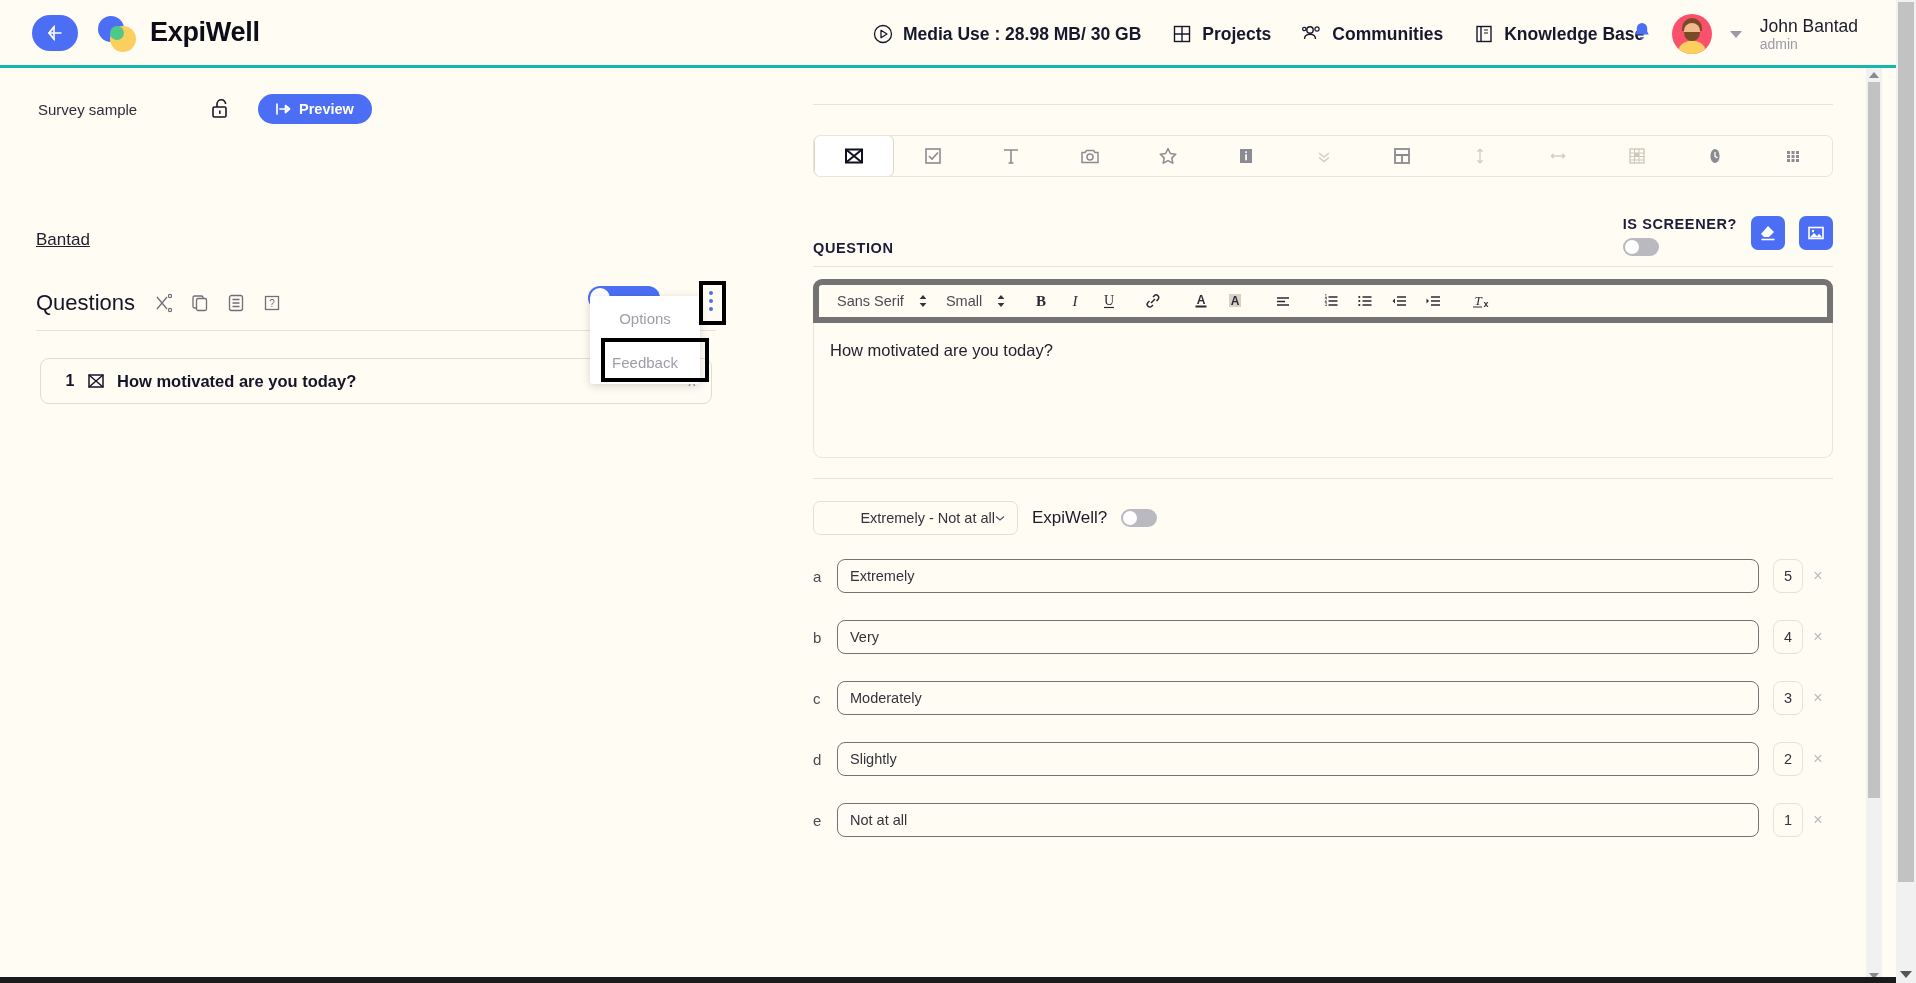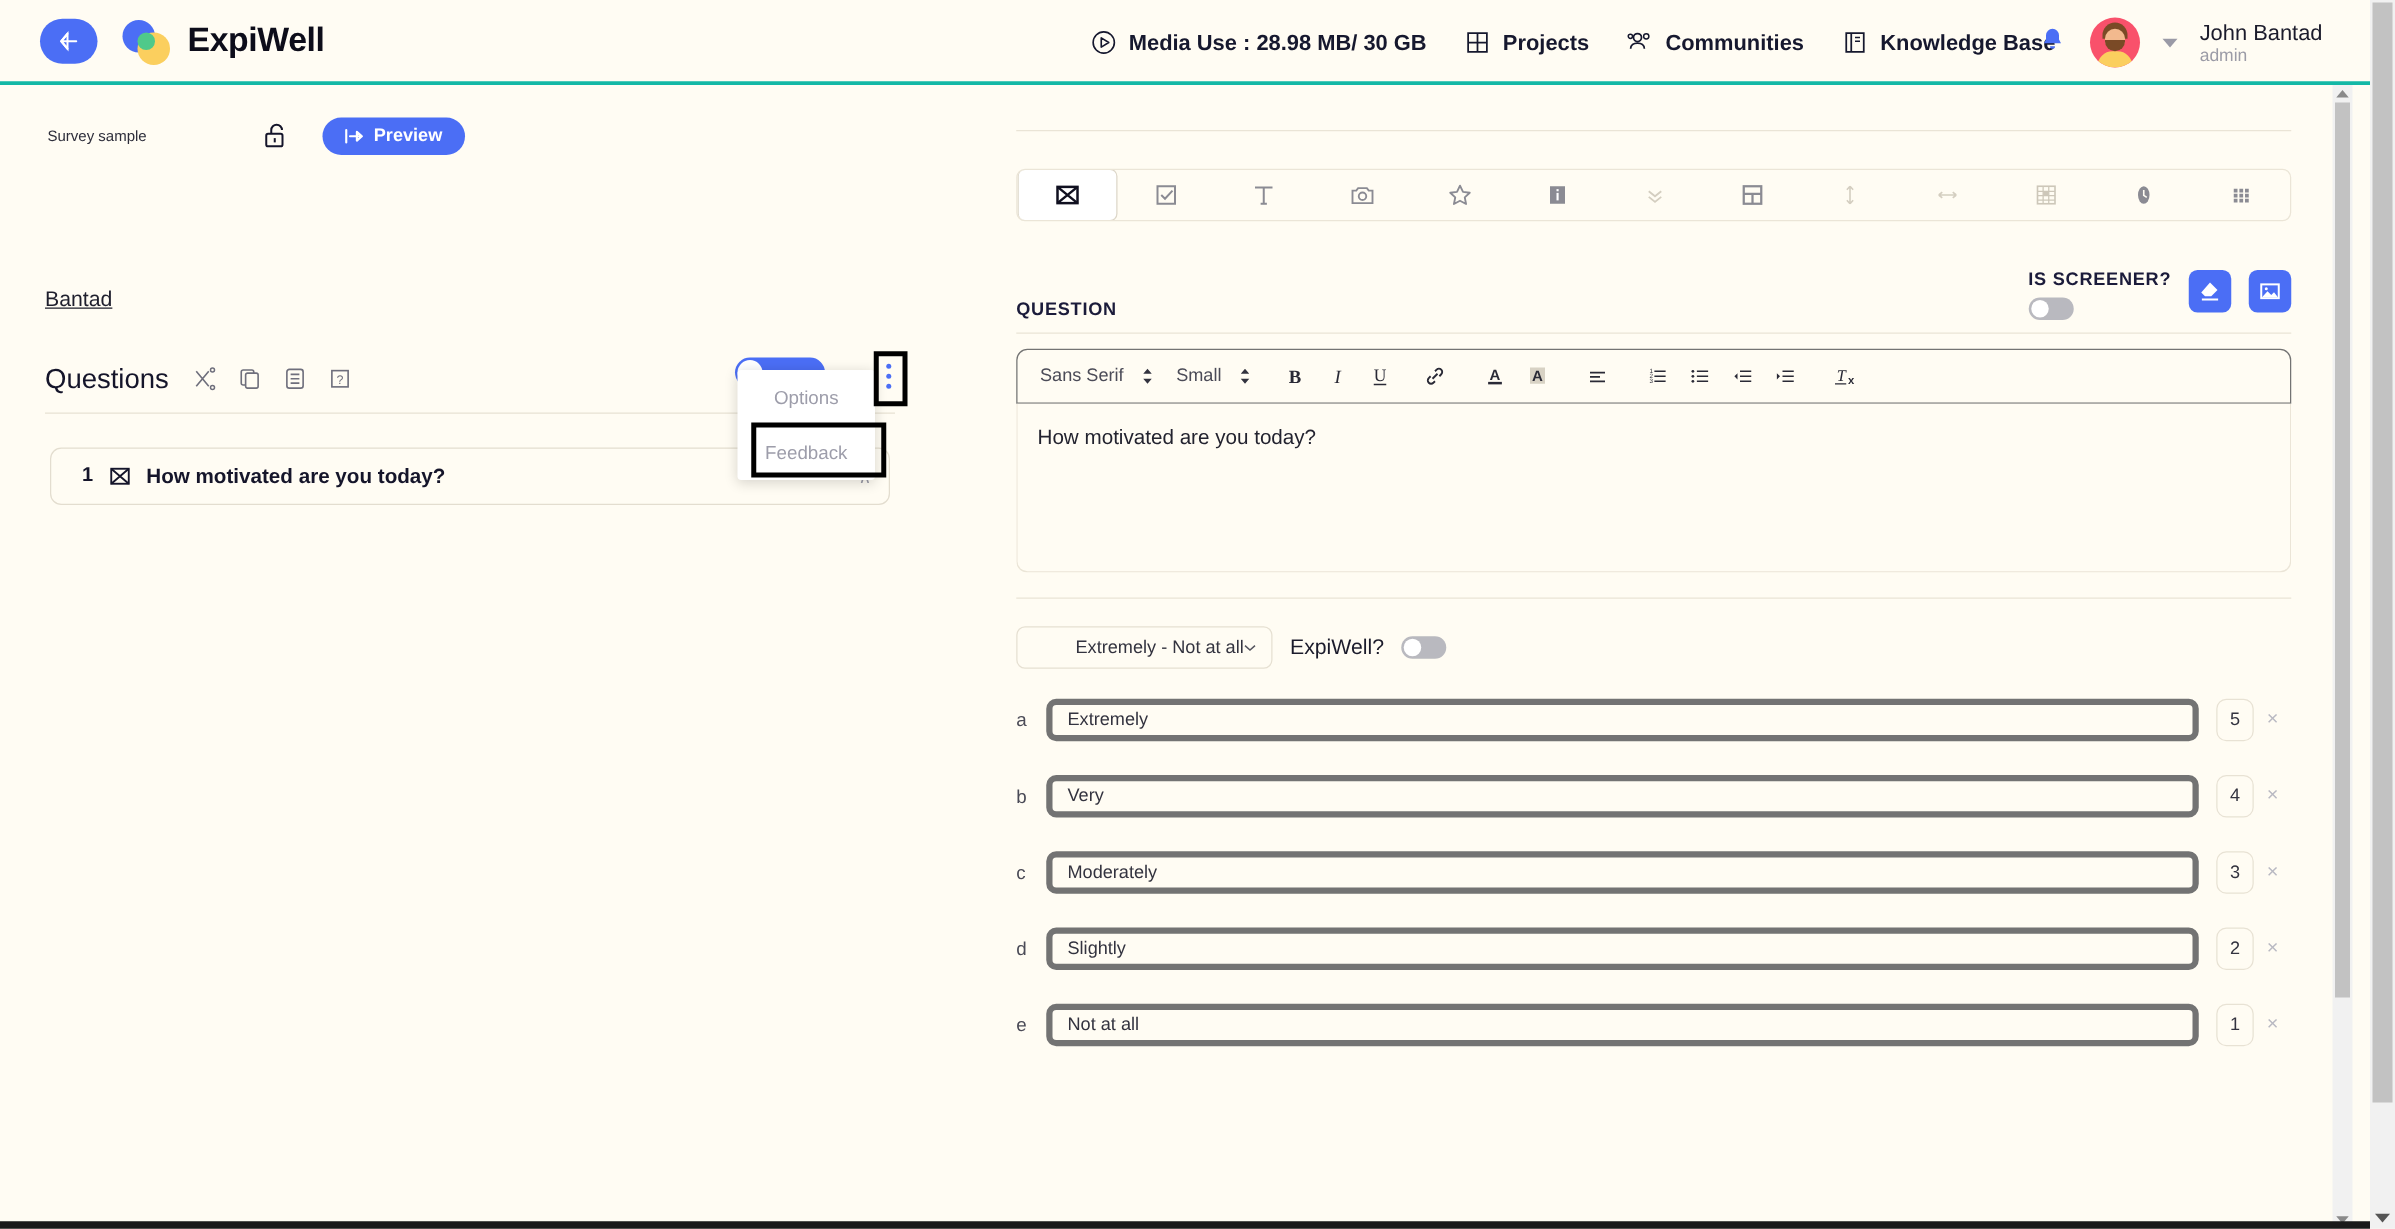--- a/index.html
+++ b/index.html
@@ -45,21 +45,21 @@
   .avatar .beard { position:absolute; left:12px; top:18px; width:16px; height:9px; border-radius:0 0 8px 8px; background:#7a4a26; }
   .avatar .body { position:absolute; left:6px; bottom:0; width:28px; height:13px; border-radius:12px 12px 0 0; background:#fbcf5e; }
   .caret-small { width:0;height:0;border-left:6px solid transparent;border-right:6px solid transparent;border-top:7px solid #9a9aa6; cursor:pointer;}
   .user-block { line-height:1.15; }
   .user-name { font-size:17.5px; color:#1b1b2b; }
   .user-role { font-size:14px; color:#9b9ba6; }
 
   
   .left-panel { position:absolute; left:0; top:68px; width:800px; height:915px; background:#fffcf3; }
   .survey-row { position:absolute; left:38px; top:26px; display:flex; align-items:center; gap:0; }
-  .survey-title { font-size:12px; color:#2d2d3a; width:170px; }
+  .survey-title { font-size:15px; color:#2d2d3a; width:170px; }
   .lock-icon { width:26px; height:26px; display:flex;align-items:center;justify-content:center; cursor:pointer;}
   .preview-btn {
     margin-left:24px; background:#4b6ef5; color:#fff; border-radius:18px;
     height:30px; padding:14px 18px; display:flex; align-items:center; gap:7px;
     font-size:14.5px; font-weight:bold; cursor:pointer;
   }
   .saved { position:absolute; left:36px; top:162px; font-size:17px; color:#1f1f2d; text-decoration:underline; cursor:pointer;}
   .questions-row { position:absolute; left:36px; top:222px; display:flex; align-items:center; gap:14px; }
   .questions-title { font-size:22px; color:#15152a; margin-right:4px;}
   .q-tool { width:22px;height:22px;display:flex;align-items:center;justify-content:center;cursor:pointer;}
@@ -115,21 +115,21 @@
   .question-sec { position:absolute; left:13px; top:148px; width:1020px; }
   .scr-wrap { display:flex; align-items:flex-start; gap:14px; }
   .scr-col { display:flex; flex-direction:column; align-items:flex-start; }
   .toggle-off { width:36px;height:18px;border-radius:9px;background:#b9b9bf; position:relative; margin-top:6px; cursor:pointer;}
   .toggle-off .k { position:absolute; left:2px; top:2px; width:14px;height:14px;border-radius:50%;background:#fff;}
   .toggle-on { width:36px;height:18px;border-radius:9px;background:#17cf73; position:relative; cursor:pointer;}
   .toggle-on .k { position:absolute; right:2px; top:2px; width:14px;height:14px;border-radius:50%;background:#fff;}
   .sq-btn { width:34px;height:34px;border-radius:7px;background:#4b6ef5; display:flex;align-items:center;justify-content:center;cursor:pointer;}
 
   .editor {
-    margin-top:12px; border:1px solid #737373; border-radius:9px 9px 0 0;
+    margin-top:12px; border:6px solid #737373; border-radius:9px 9px 0 0;
     height:44px; display:flex; align-items:center; padding:0 18px; gap:0;
   }
   .ed-sel { font-size:14.5px; color:#4b4b57; display:flex;align-items:center;gap:14px; cursor:pointer;}
   .ed-ico { width:34px;height:34px;display:flex;align-items:center;justify-content:center;cursor:pointer;}
   .q-body {
     border:1px solid #ebe5d7; border-top:none; border-radius:0 0 9px 9px;
     height:135px; padding:18px 16px; font-size:16.5px; color:#23232f;
     background:#fffcf3;
   }
 
@@ -140,21 +140,21 @@
     background:#fffcf3; display:flex; align-items:center; padding:0 12px;
     font-size:14.5px; color:#33333f; cursor:pointer;
   }
   .ch-select .cv { flex:1;text-align:right; }
   .rev-label { font-size:17px; color:#1b1b2b; }
 
   .ch-rows { margin-top:24px; }
   .ch-row { display:flex; align-items:center; height:34px; margin-bottom:27px; }
   .ch-letter { width:24px; font-size:15px; color:#4a4a56; }
   .ch-input {
-    flex:1; height:34px; border:5px solid #737373; border-radius:8px;
+    flex:1; height:34px; border:1px solid #737373; border-radius:8px;
     background:#fffcf3; display:flex; align-items:center; padding:0 12px;
     font-size:14.5px; color:#33333f; cursor:text;
   }
   .ch-val {
     width:30px; height:34px; margin-left:14px; border:1px solid #e8e2d4; border-radius:8px;
     display:flex; align-items:center; justify-content:center; font-size:14.5px; color:#33333f; cursor:text;
   }
   .ch-x { width:30px; text-align:center; font-size:16px; color:#b9b9c2; cursor:pointer; }
 
   

